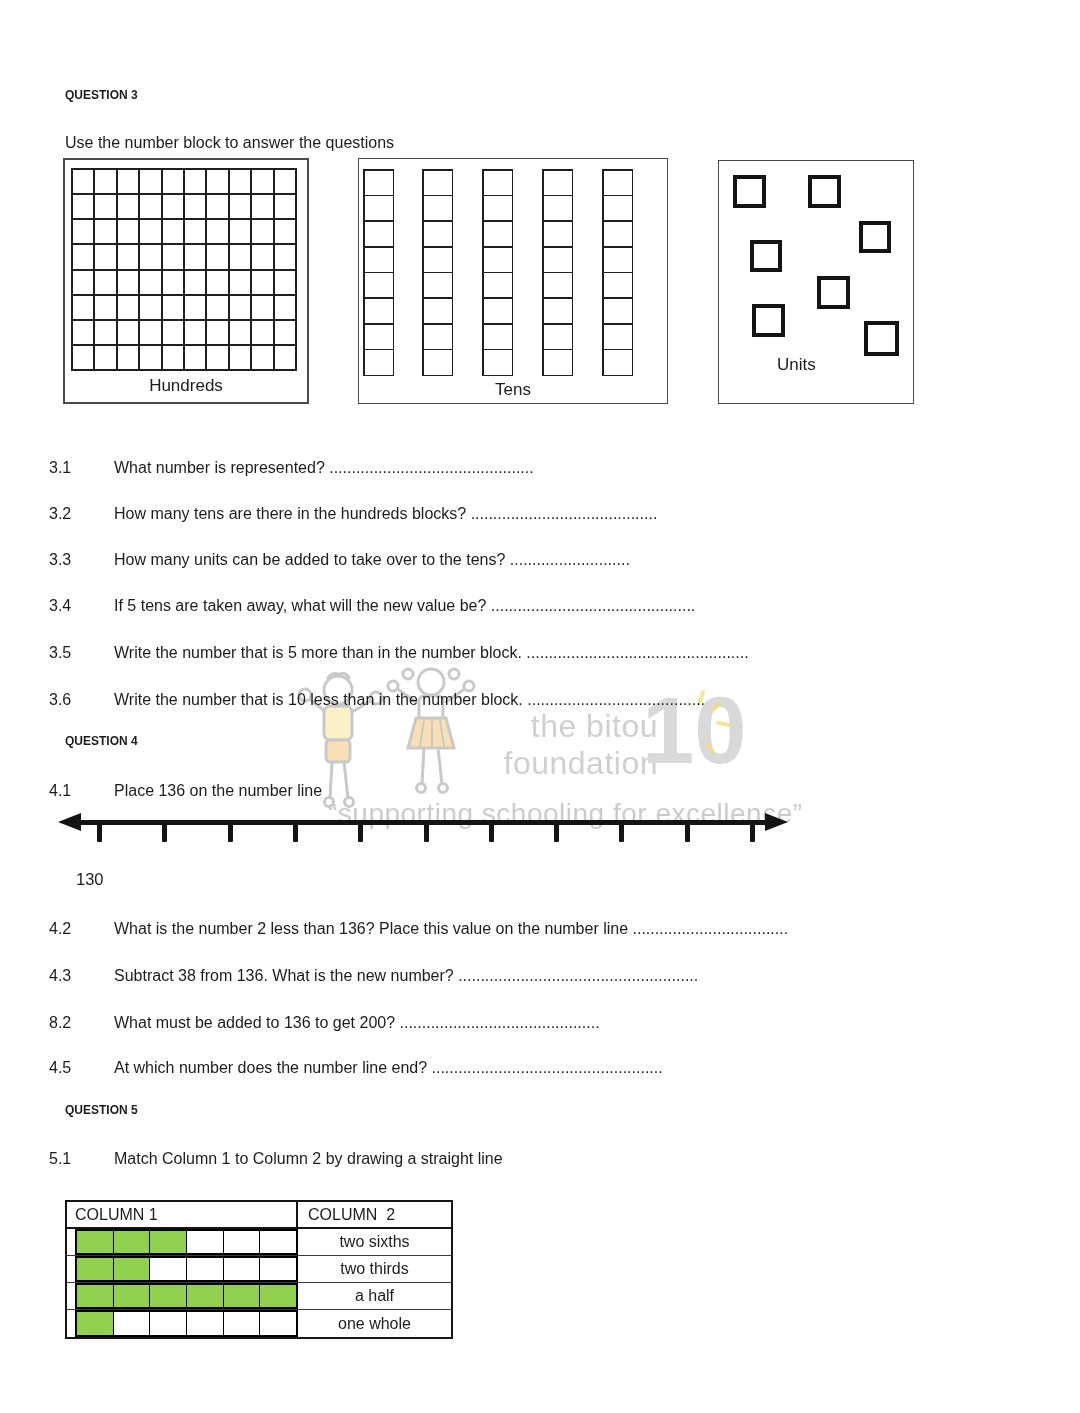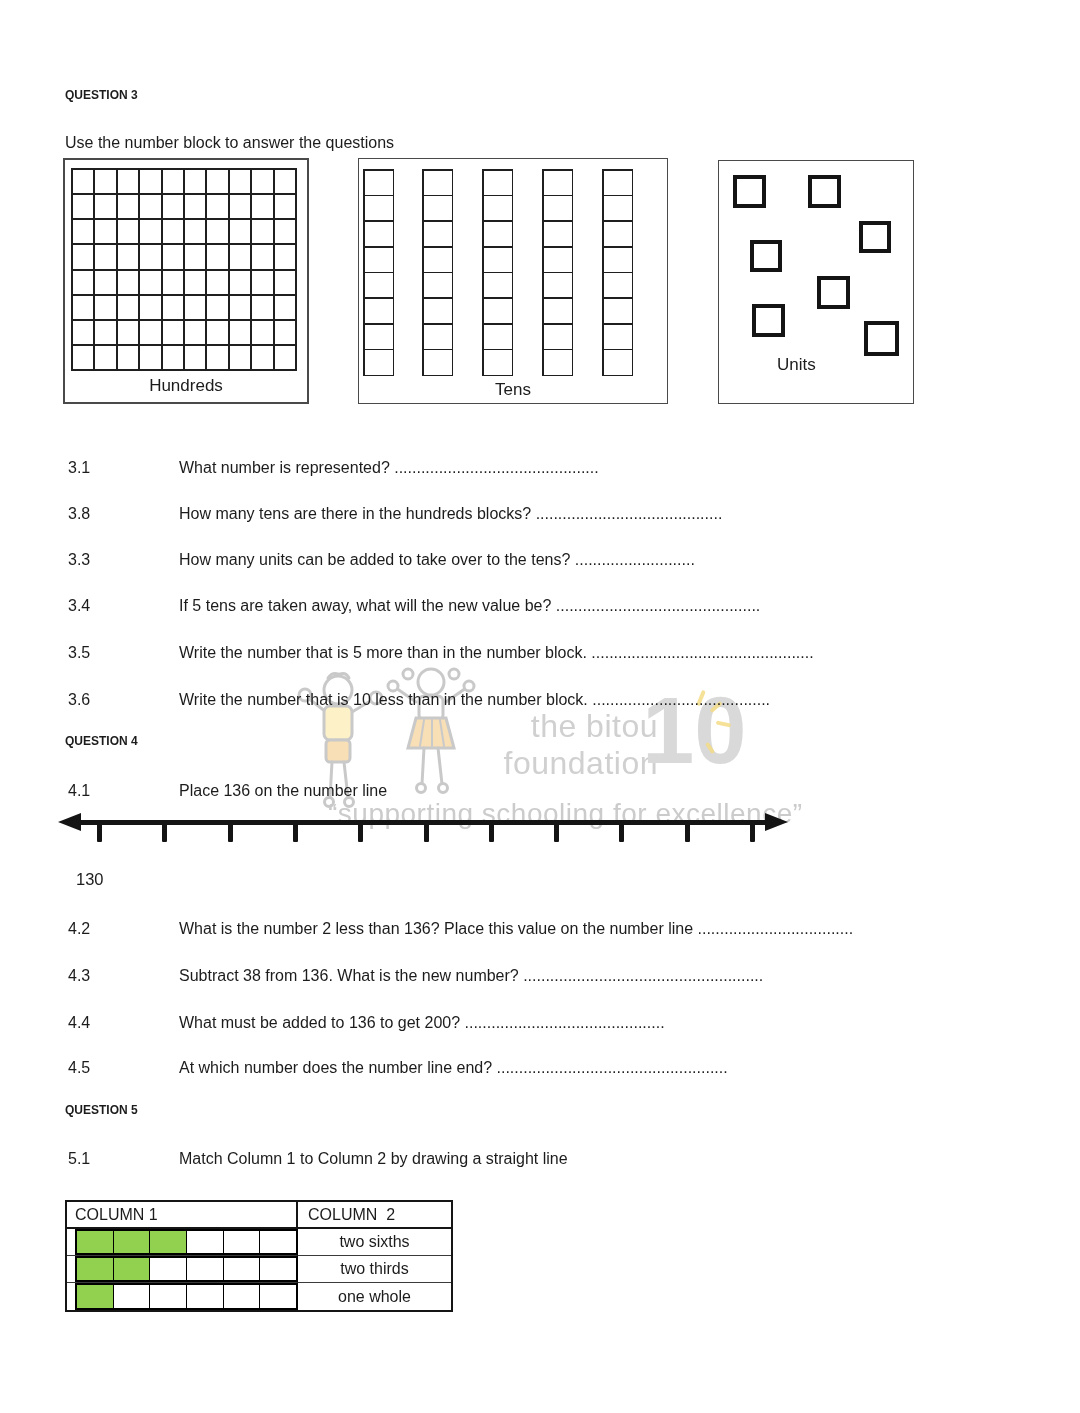--- a/index.html
+++ b/index.html
@@ -4,21 +4,21 @@
 <style>
   * { margin:0; padding:0; box-sizing:border-box; }
   html,body { background:#ffffff; }
   body { font-family:"Liberation Sans", sans-serif; color:#1c1c1c; }
   .page { position:relative; width:1080px; height:1413px; background:#ffffff; overflow:hidden; }
 
   .heading { position:absolute; left:65px; font-weight:700; font-size:12px; z-index:2; }
   .intro   { position:absolute; left:65px; font-size:16px; z-index:2; }
 
   
-  .qline { position:absolute; left:68px; display:flex; font-size:16px; line-height:19px; white-space:nowrap; z-index:2;gap:46px; }
+  .qline { position:absolute; left:49px; display:flex; font-size:16px; line-height:19px; white-space:nowrap; z-index:2; }
   .qnum  { width:65px; flex:none; }
 
   
   .block-box { position:absolute; border:2px solid #4a4a4a; background:#fff; z-index:2; }
   .block-label { position:absolute; font-size:17px; color:#1c1c1c; }
 
   .hundreds-grid { position:absolute; left:6px; top:8px; width:226px; height:203px;
                    display:grid; background:#1f1f1f; gap:2px; padding:2px; }
   .hcell { background:#ffffff; }
 
@@ -265,21 +265,21 @@
         <div class="unit-square" style="left: 145px; top: 160px; width: 35px; height: 35px;"></div>
       </div>
     <div class="block-label" style="left:58px; top:194px;">Units</div>
   </div>
 
   <div class="qline" style="top:458px;">
     <span class="qnum">3.1</span>
     <span class="qtext">What number is represented? ..............................................</span>
   </div>
   <div class="qline" style="top:504px;">
-    <span class="qnum">3.8</span>
+    <span class="qnum">3.2</span>
     <span class="qtext">How many tens are there in the hundreds blocks? ..........................................</span>
   </div>
   <div class="qline" style="top:550px;">
     <span class="qnum">3.3</span>
     <span class="qtext">How many units can be added to take over to the tens? ...........................</span>
   </div>
   <div class="qline" style="top:596px;">
     <span class="qnum">3.4</span>
     <span class="qtext">If 5 tens are taken away, what will the new value be? ..............................................</span>
   </div>
@@ -318,21 +318,21 @@
 
   <div class="qline" style="top:919px;">
     <span class="qnum">4.2</span>
     <span class="qtext">What is the number 2 less than 136? Place this value on the number line ...................................</span>
   </div>
   <div class="qline" style="top:966px;">
     <span class="qnum">4.3</span>
     <span class="qtext">Subtract 38 from 136. What is the new number? ......................................................</span>
   </div>
   <div class="qline" style="top:1013px;">
-    <span class="qnum">4.4</span>
+    <span class="qnum">8.2</span>
     <span class="qtext">What must be added to 136 to get 200? .............................................</span>
   </div>
   <div class="qline" style="top:1058px;">
     <span class="qnum">4.5</span>
     <span class="qtext">At which number does the number line end? ....................................................</span>
   </div>
 
   <div class="heading" style="top:1103px;">QUESTION 5</div>
   <div class="qline" style="top:1149px;">
     <span class="qnum">5.1</span>
@@ -367,24 +367,37 @@
             <div class="bar-cell"></div>
             <div class="bar-cell"></div>
           </div>
         </div>
       <div class="mt-c2">two thirds</div>
     </div>
     <div class="mt-row">
       <div class="mt-c1">
           <div class="bar">
             <div class="bar-cell shaded"></div>
-            <div class="bar-cell"></div>
-            <div class="bar-cell"></div>
-            <div class="bar-cell"></div>
-            <div class="bar-cell"></div>
-            <div class="bar-cell"></div>
+            <div class="bar-cell shaded"></div>
+            <div class="bar-cell shaded"></div>
+            <div class="bar-cell shaded"></div>
+            <div class="bar-cell shaded"></div>
+            <div class="bar-cell shaded"></div>
           </div>
         </div>
+      <div class="mt-c2">a half</div>
+    </div>
+    <div class="mt-row">
+      <div class="mt-c1">
+          <div class="bar">
+            <div class="bar-cell shaded"></div>
+            <div class="bar-cell"></div>
+            <div class="bar-cell"></div>
+            <div class="bar-cell"></div>
+            <div class="bar-cell"></div>
+            <div class="bar-cell"></div>
+          </div>
+        </div>
       <div class="mt-c2">one whole</div>
     </div>
   </div>
 
 </div>
 
 </body></html>

